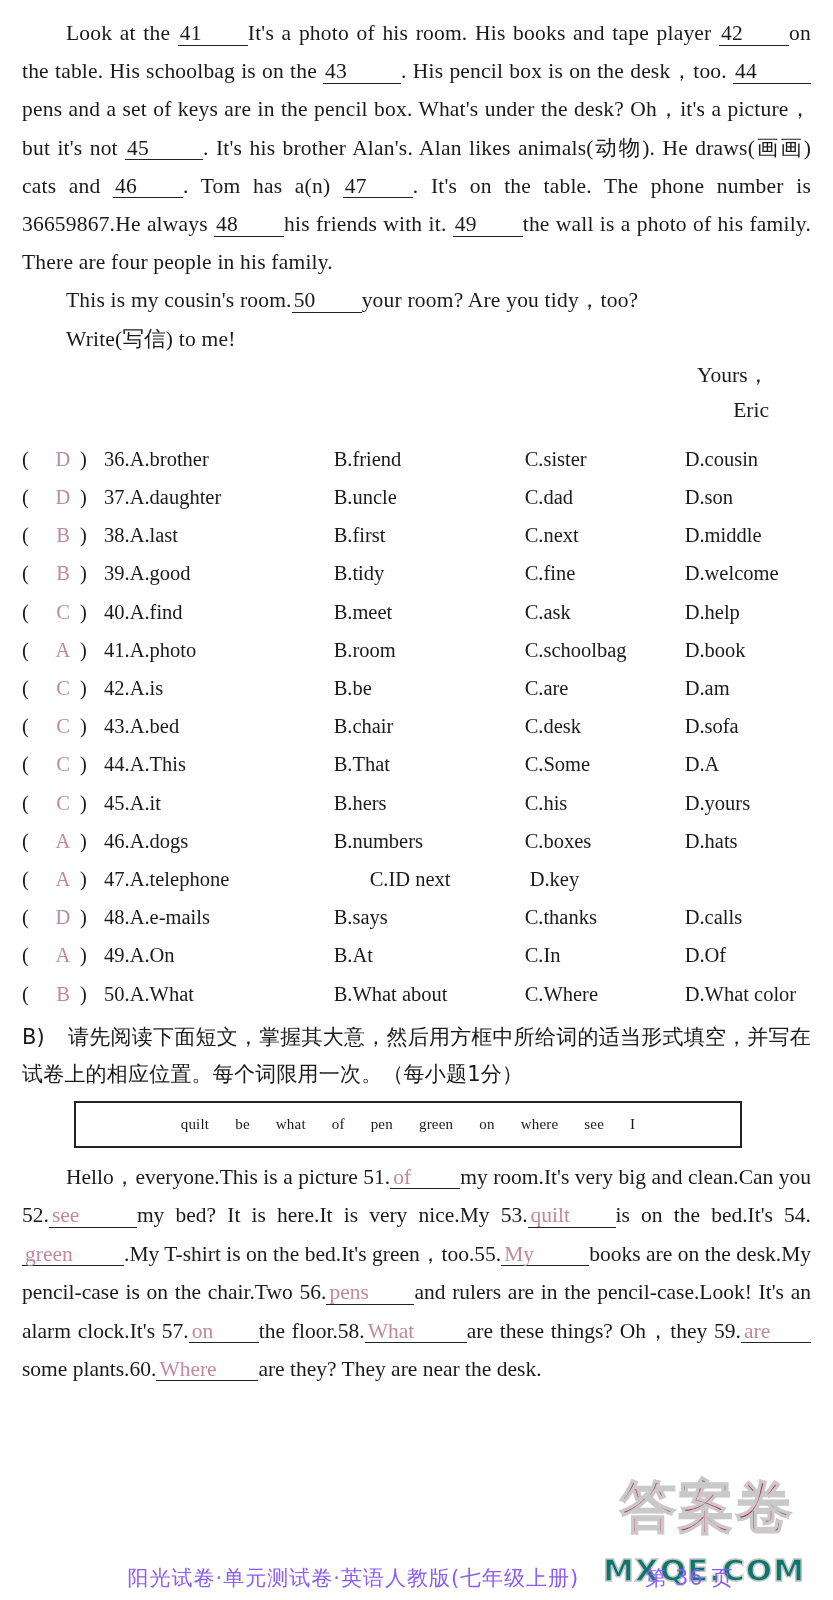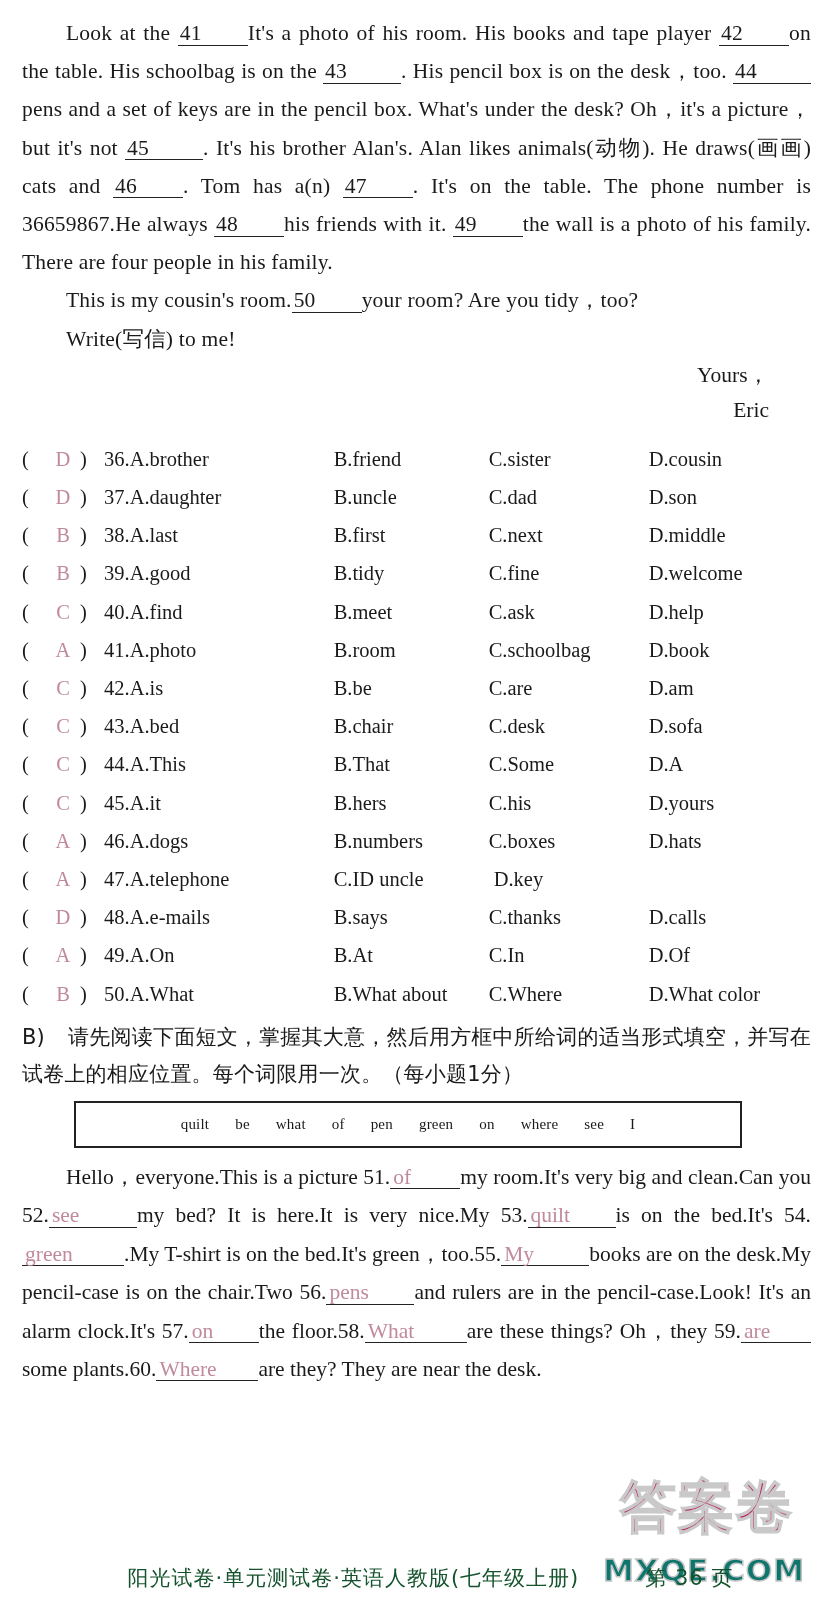--- a/index.html
+++ b/index.html
@@ -69,21 +69,21 @@
   .ans {
     display: inline-block;
     width: 34px;
     text-align: center;
     color: #c08a9c;
     font-size: 20.5px;
   }
   .mcq-num { display: inline-block; }
   .opt-a { display: inline-block; width: 204px; }
   .opt-b { display: inline-block; width: 155px; }
-  .opt-c { display: inline-block; width: 160px; }
+  .opt-c { display: inline-block; width: 160px; margin-left: 36px; }
   .opt-d { display: inline-block; }
 
   
   .sec-b {
     margin-top: 6px;
     font-family: "DejaVu Sans", "Liberation Sans", sans-serif;
     font-size: 21px;
     line-height: 37px;
     letter-spacing: 0.2px;
     text-align: justify;
@@ -131,21 +131,21 @@
     right: 0;
     bottom: 8px;
     width: 833px;
     text-align: center;
   }
   .footer-line {
     display: inline-block;
     font-family: "DejaVu Sans", "Liberation Sans", sans-serif;
     font-size: 21px;
     letter-spacing: 1px;
-    color: #14532d;
+    color: #8b5cf6;
     white-space: nowrap;
     padding-left: 28px;
   }
   .footer-pg { display: inline-block; margin-left: 38px; }
 
   
   .watermark {
     position: absolute;
     right: 12px;
     bottom: 10px;
@@ -322,21 +322,21 @@
         <span class="opt-c">C.boxes</span>
         <span class="opt-d">D.hats</span>
     </div>
 
     <div class="mcq-row">
       <span class="mcq-paren">(</span>
         <span class="ans">A</span>
         <span class="mcq-paren">)</span>
         <span class="mcq-num">47.</span>
         <span class="opt-a">A.telephone</span>
-        <span class="opt-c">C.ID uncle</span>
+        <span class="opt-c">C.ID next</span>
         <span class="opt-d">D.key</span>
     </div>
 
     <div class="mcq-row">
       <span class="mcq-paren">(</span>
         <span class="ans">D</span>
         <span class="mcq-paren">)</span>
         <span class="mcq-num">48.</span>
         <span class="opt-a">A.e-mails</span>
         <span class="opt-b">B.says</span>

